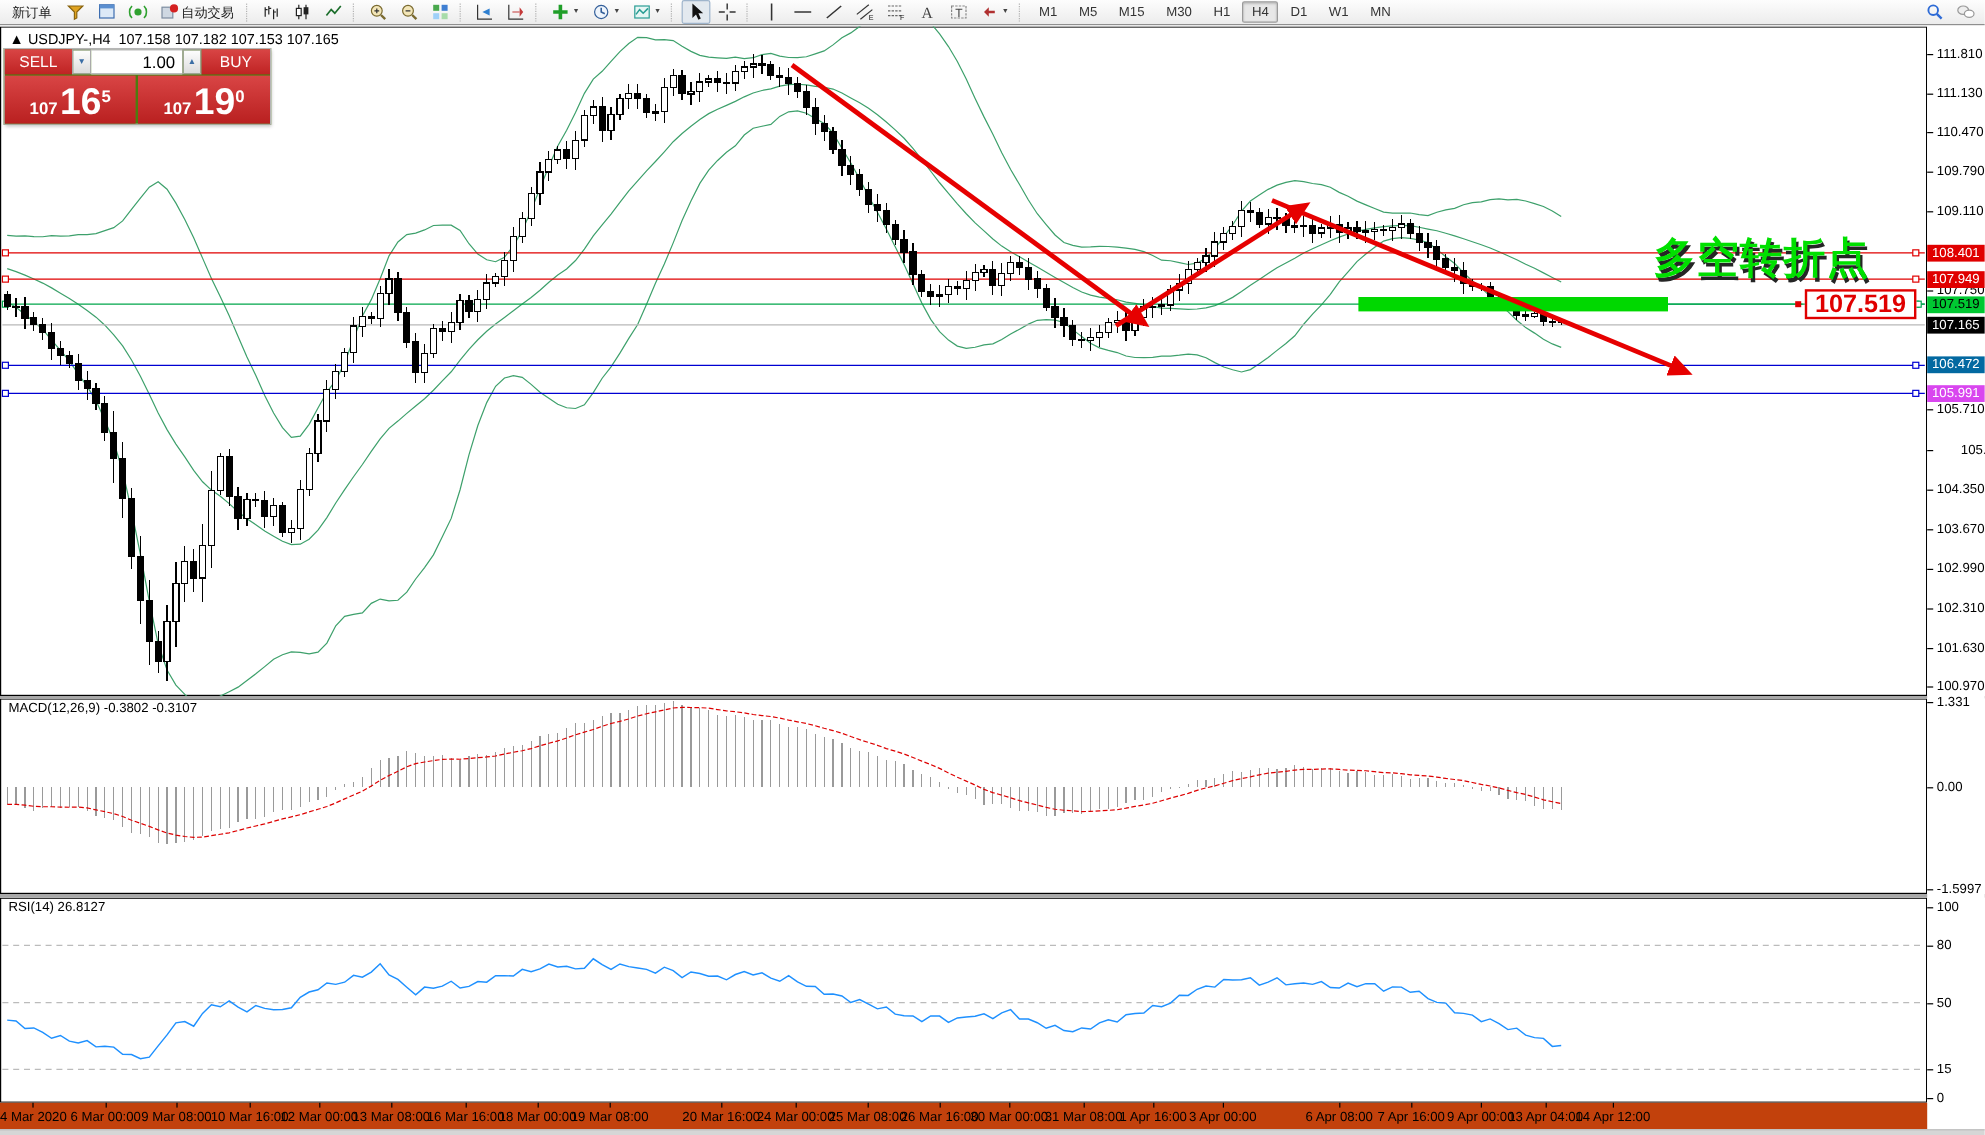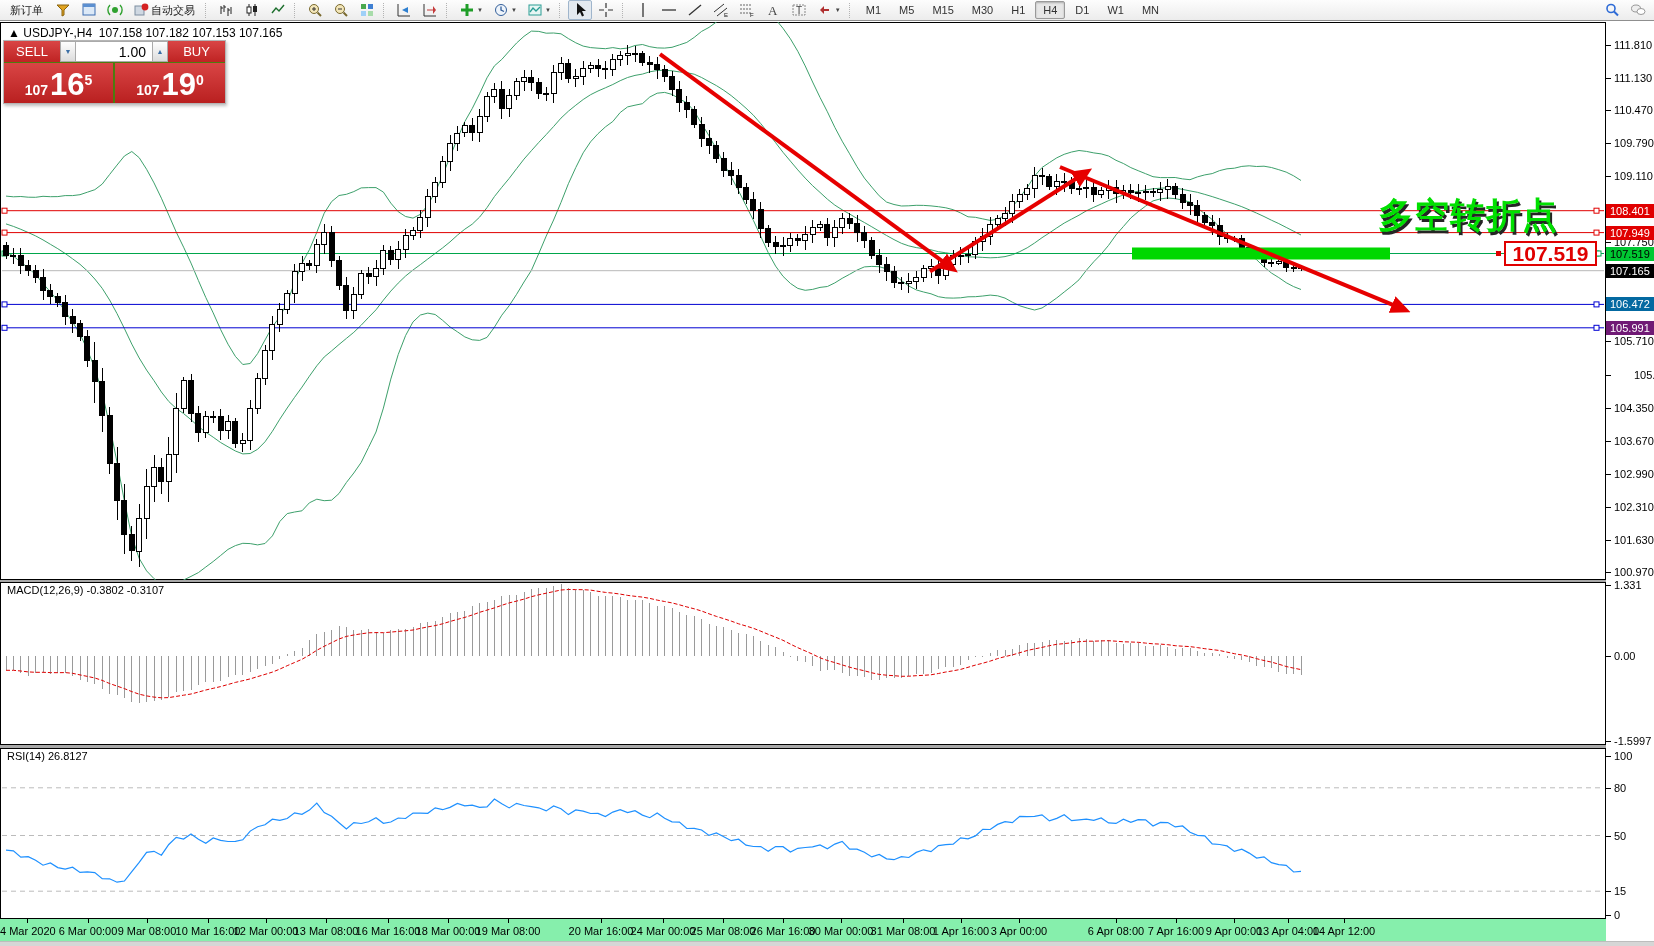--- a/index.html
+++ b/index.html
@@ -21,21 +21,21 @@
   
   .pane-svg{position:absolute;left:0;background:#fff;}
   #sep1{position:absolute;left:0;top:580px;width:1654px;height:2px;background:#a8a8a8;}
   #sep2{position:absolute;left:0;top:745px;width:1654px;height:3px;background:#a8a8a8;}
   #bottom-strip{position:absolute;left:0;top:941px;width:1654px;height:5px;background:#d6d6d6;border-top:1px solid #bdbdbd;}
   
   #price-axis{position:absolute;left:1606px;top:22px;width:48px;height:919px;background:#fff;font-size:11px;color:#000;}
   .ptick{position:absolute;left:0;width:5px;height:1px;background:#000;}
   .plab{position:absolute;left:8px;white-space:nowrap;}
   .pchip{position:absolute;left:0;width:48px;height:14px;line-height:14px;padding-left:4px;box-sizing:border-box;font-size:11px;}
-  #time-axis{position:absolute;left:0;top:919px;width:1606px;height:22px;background:#86efac;font-size:11px;color:#000;}
+  #time-axis{position:absolute;left:0;top:919px;width:1606px;height:22px;background:#c2410c;font-size:11px;color:#000;}
   .ttick{position:absolute;top:0;width:1px;height:4px;background:#000;}
   .tlab{position:absolute;top:6px;white-space:nowrap;transform:translateX(-50%);}
   .tlab.left{transform:none;}
   
   #chart-title{position:absolute;left:8px;top:26px;font-size:12px;color:#000;white-space:pre;}
   #pane-label-macd{position:absolute;left:7px;top:584px;font-size:11px;color:#000;}
   #pane-label-rsi{position:absolute;left:7px;top:750px;font-size:11px;color:#000;}
   #annotation-text{position:absolute;left:1378px;top:192px;font-size:35px;font-weight:bold;color:#00e000;
      text-shadow:2px 3px 0 #252525;letter-spacing:1px;white-space:nowrap;}
   #callout-box{position:absolute;left:1504px;top:241px;width:93px;height:25px;box-sizing:border-box;
@@ -861,21 +861,21 @@
     <div class="plab" style="top: 478.7px;">102.310</div>
     <div class="ptick" style="top: 517.748px;"></div>
     <div class="plab" style="top: 511.748px;">101.630</div>
     <div class="ptick" style="top: 549.824px;"></div>
     <div class="plab" style="top: 543.824px;">100.970</div>
     <div class="pchip" style="top: 181.677px; background: rgb(224, 0, 0); color: rgb(255, 255, 255);">108.401</div>
     <div class="pchip" style="top: 203.645px; background: rgb(224, 0, 0); color: rgb(255, 255, 255);">107.949</div>
     <div class="pchip" style="top: 224.543px; background: rgb(0, 200, 50); color: rgb(0, 0, 0);">107.519</div>
     <div class="pchip" style="top: 241.747px; background: rgb(0, 0, 0); color: rgb(255, 255, 255);">107.165</div>
     <div class="pchip" style="top: 275.427px; background: #0369a1; color: rgb(255, 255, 255);">106.472</div>
-    <div class="pchip" style="top: 298.803px; background: #701a75; color: rgb(255, 255, 255);">105.991</div>
+    <div class="pchip" style="top: 298.803px; background: #d946ef; color: rgb(255, 255, 255);">105.991</div>
     <div class="ptick" style="top: 563.457px;"></div>
     <div class="plab" style="top: 557.457px;">1.331</div>
     <div class="ptick" style="top: 634px;"></div>
     <div class="plab" style="top: 628px;">0.00</div>
     <div class="ptick" style="top: 718.784px;"></div>
     <div class="plab" style="top: 712.784px;">-1.5997</div>
     <div class="ptick" style="top: 734px;"></div>
     <div class="plab" style="top: 728px;">100</div>
     <div class="ptick" style="top: 765.8px;"></div>
     <div class="plab" style="top: 759.8px;">80</div>

